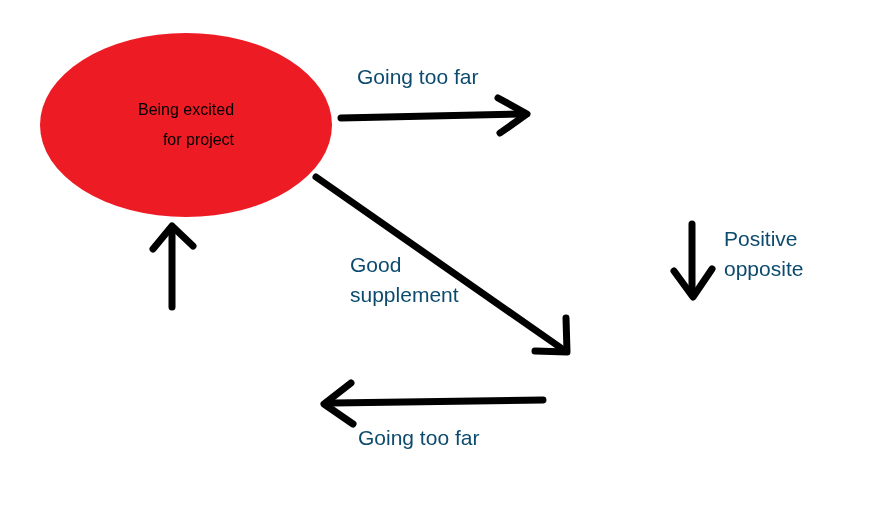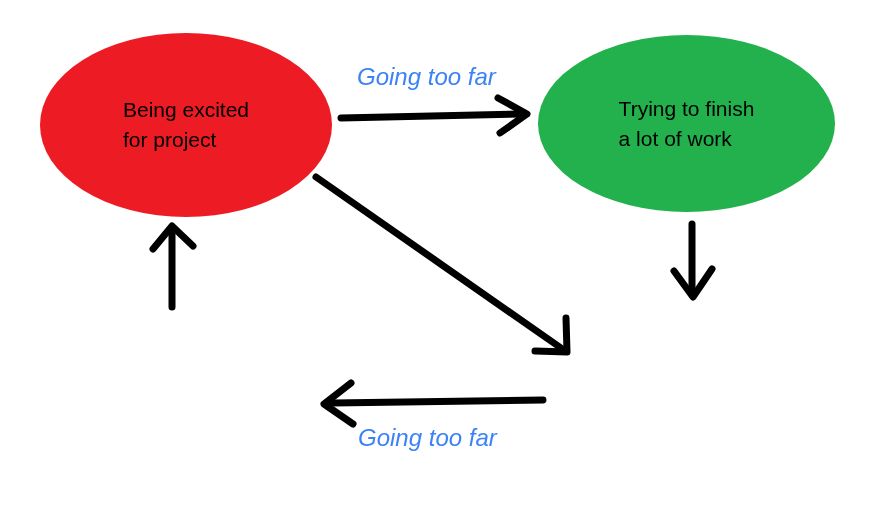--- a/index.html
+++ b/index.html
@@ -23,36 +23,35 @@
     stroke-linejoin: round;
   }
   .node {
     position: absolute;
     border-radius: 50%;
     display: flex;
     align-items: center;
     justify-content: center;
   }
   .node-label {
-    font-size: 21px;
+    font-size: 16px;
     line-height: 30px;
     color: #000000;
     white-space: pre-line;
-    text-align: left;
+    text-align: right;
   }
   .node-excited   { left: 40px;  top: 33px;  width: 292px; height: 184px; }
   .node-trying    { left: 538px; top: 35px;  width: 297px; height: 177px; }
   .node-finished  { left: 552px; top: 308px; width: 300px; height: 181px; }
   .node-breakdown { left: 25px;  top: 316px; width: 290px; height: 185px; }
   .edge-label {
     position: absolute;
-    font-size: 24px;
+    font-size: 21px;
     line-height: 30px;
-    font-style: italic;
-    color: #3b82f6;
+    color: #0c4a6e;
     white-space: pre-line;
   }
   .label-top      { left: 357px; top: 62px;  }
   .label-right    { left: 724px; top: 224px; }
   .label-center   { left: 350px; top: 250px; }
   .label-bottom   { left: 358px; top: 423px; }
   .label-left     { left: 44px;  top: 247px; }
 </style>
 </head>
 <body>
@@ -80,27 +79,27 @@
       <path d="M172 307 L172 232"></path>
       <path d="M153 249 L172 226 L193 246"></path>
     </g>
   </svg>
 
   <div class="node node-excited" style="background-color: rgb(237, 28, 36);">
     <span class="node-label">Being excited
 for project</span>
   </div>
 
-  <div class="node node-trying" style="background-color: rgb(34, 177, 76);">
-    <span class="node-label">Trying to finish
-a lot of work</span>
-  </div>
 
 
 
   <div class="edge-label label-top">Going too far</div>
 
+  <div class="edge-label label-right">Positive
+opposite</div>
 
+  <div class="edge-label label-center">Good
+supplement</div>
 
   <div class="edge-label label-bottom">Going too far</div>
 
 
 </div>
 
 </body></html>

